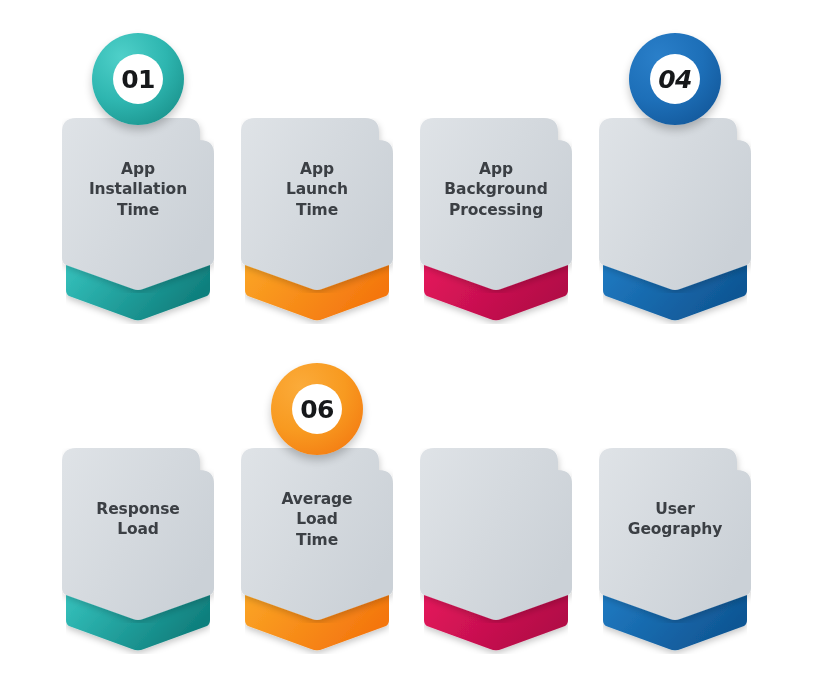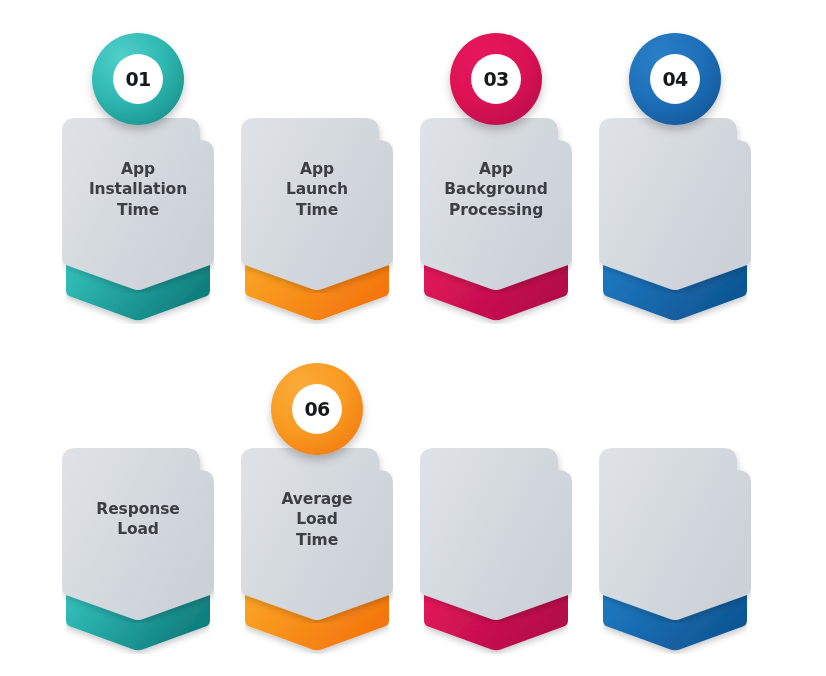--- a/index.html
+++ b/index.html
@@ -77,21 +77,21 @@
   .badge-inner {
     width: 50px;
     height: 50px;
     border-radius: 50%;
     background: #ffffff;
     display: flex;
     align-items: center;
     justify-content: center;
   }
   .badge-num {
-    font-size: 19px;
+    font-size: 25px;
     font-weight: 700;
     color: #16181a;
     letter-spacing: -0.6px;
     line-height: 1;
     font-family: "DejaVu Sans", "Liberation Sans", sans-serif;
   }
 
   
   .card-label {
     position: absolute;
@@ -200,25 +200,20 @@
               <stop offset="0%" stop-color="#dfe3e7"></stop>
               <stop offset="55%" stop-color="#d4d9de"></stop>
               <stop offset="100%" stop-color="#cbd1d7"></stop>
             </linearGradient>
             <filter id="g2bs" x="-25%" y="-20%" width="155%" height="160%">
               <feDropShadow dx="1" dy="3" stdDeviation="3.4" flood-color="#000" flood-opacity="0.18"></feDropShadow>
             </filter>
           </defs>
           <path filter="url(#g2bs)" fill="url(#g2b)" d="M14,0 Q0,0 0,14 L0,140 Q0,145 4,147 L71,171 Q76,173 81,171 L148,147 Q152,145 152,140 L152,36 Q152,22 138,22 L138,14 Q138,0 124,0 Z"></path>
         </svg>
-        <div class="badge" style="background: radial-gradient(circle at 32% 26%, rgb(232, 23, 93) 0%, rgb(219, 18, 84) 48%, rgb(176, 11, 71) 100%);">
-          <div class="badge-inner">
-            <span class="badge-num">03</span>
-          </div>
-        </div>
         <div class="card-label three-line">App
 Background
 Processing</div>
       </div>
       <div class="card" style="left: 591px;">
         <svg class="ribbon-svg" viewBox="0 0 144 62">
           <defs>
             <linearGradient id="g3r" x1="0" y1="0" x2="1" y2="0.35">
               <stop offset="0%" stop-color="#1f7ac2"></stop>
               <stop offset="100%" stop-color="#0f5694"></stop>
@@ -235,21 +230,21 @@
               <stop offset="0%" stop-color="#dfe3e7"></stop>
               <stop offset="55%" stop-color="#d4d9de"></stop>
               <stop offset="100%" stop-color="#cbd1d7"></stop>
             </linearGradient>
             <filter id="g3bs" x="-25%" y="-20%" width="155%" height="160%">
               <feDropShadow dx="1" dy="3" stdDeviation="3.4" flood-color="#000" flood-opacity="0.18"></feDropShadow>
             </filter>
           </defs>
           <path filter="url(#g3bs)" fill="url(#g3b)" d="M14,0 Q0,0 0,14 L0,140 Q0,145 4,147 L71,171 Q76,173 81,171 L148,147 Q152,145 152,140 L152,36 Q152,22 138,22 L138,14 Q138,0 124,0 Z"></path>
         </svg>
-        <div class="badge" style="background: radial-gradient(circle at 32% 26%, rgb(42, 127, 201) 0%, rgb(29, 111, 184) 48%, rgb(15, 79, 143) 100%);">
+        <div class="badge" style="background: radial-gradient(circle at 32% 26%, rgb(42, 127, 201) 0%, rgb(29, 111, 184) 48%, rgb(15, 79, 143) 100%); font-style: italic;">
           <div class="badge-inner">
             <span class="badge-num">04</span>
           </div>
         </div>
       </div>
     </div>
   <div class="row row-1">
       <div class="card" style="left: 54px;">
         <svg class="ribbon-svg" viewBox="0 0 144 62">
           <defs>
@@ -360,15 +355,17 @@
               <stop offset="0%" stop-color="#dfe3e7"></stop>
               <stop offset="55%" stop-color="#d4d9de"></stop>
               <stop offset="100%" stop-color="#cbd1d7"></stop>
             </linearGradient>
             <filter id="g7bs" x="-25%" y="-20%" width="155%" height="160%">
               <feDropShadow dx="1" dy="3" stdDeviation="3.4" flood-color="#000" flood-opacity="0.18"></feDropShadow>
             </filter>
           </defs>
           <path filter="url(#g7bs)" fill="url(#g7b)" d="M14,0 Q0,0 0,14 L0,140 Q0,145 4,147 L71,171 Q76,173 81,171 L148,147 Q152,145 152,140 L152,36 Q152,22 138,22 L138,14 Q138,0 124,0 Z"></path>
         </svg>
+        <div class="card-label two-line">User
+Geography</div>
       </div>
     </div>
 </div>
 
 </body></html>

